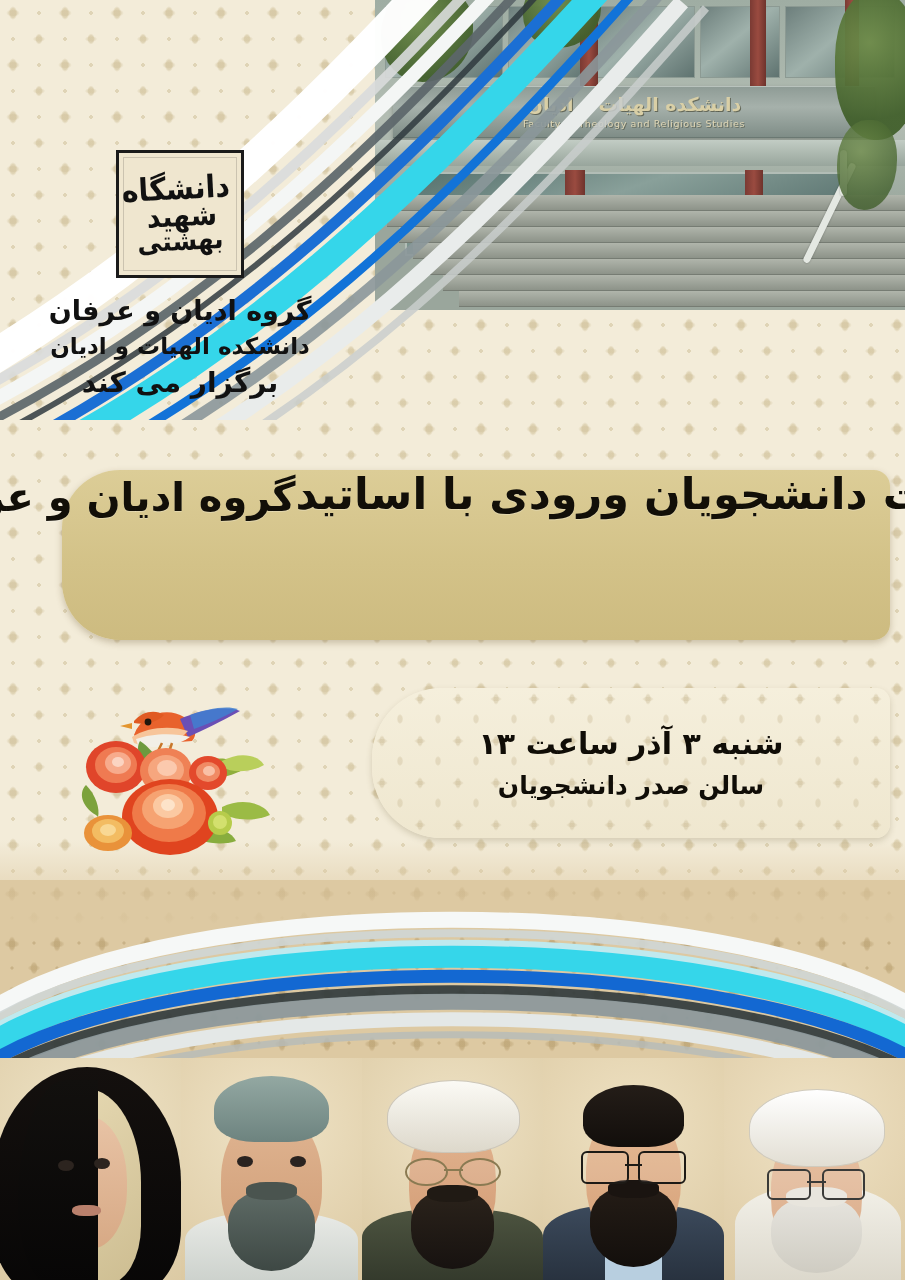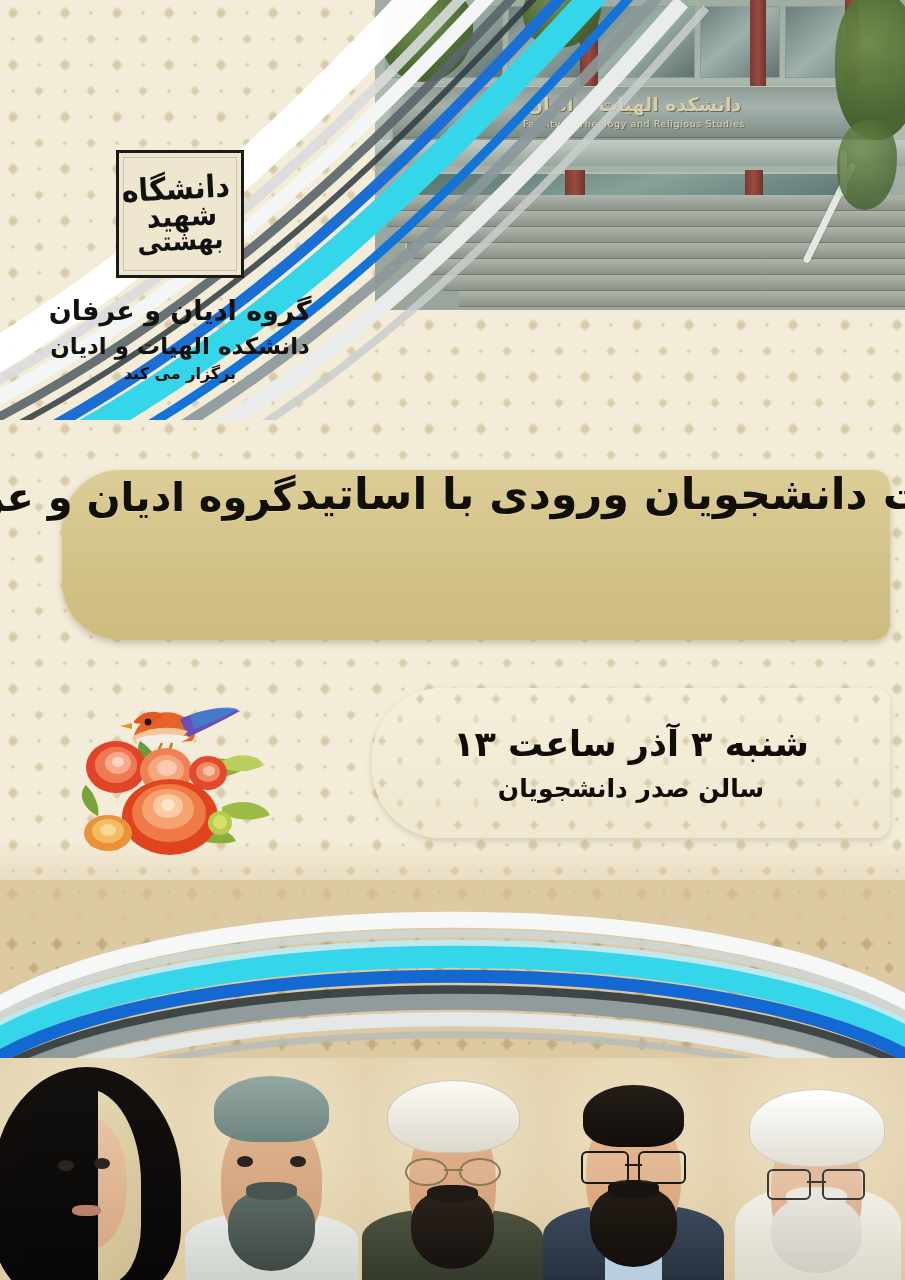--- a/index.html
+++ b/index.html
@@ -113,21 +113,21 @@
   }
   .logo-cal span{display:block;}
   .logo-cal .l1{font-size:31px;margin-right:6px;}
   .logo-cal .l2{font-size:29px;margin-right:-4px;}
   .logo-cal .l3{font-size:27px;margin-right:2px;}
 
   .org-lines{margin-top:14px;color:#111;font-weight:bold;line-height:1.42;}
   .org-lines div{white-space:nowrap;}
   .org1{font-size:27px;letter-spacing:-.5px;}
   .org2{font-size:23px;letter-spacing:-.5px;}
-  .org3{font-size:16px;letter-spacing:-.5px;}
+  .org3{font-size:28px;letter-spacing:-.5px;}
 
   
   .title-banner{
     position:absolute;left:62px;top:470px;width:828px;height:170px;
     background:linear-gradient(to bottom,#dccd97,#d3c288 55%,#cdbb80);
     border-radius:58px 16px 16px 58px;
     box-shadow:0 3px 7px rgba(90,70,30,.28);
     display:flex;flex-direction:row;justify-content:center;
     padding:0 44px 0 30px;box-sizing:border-box;
   }
@@ -152,21 +152,21 @@
   }
   .date-box::before{
     content:"";position:absolute;inset:0;border-radius:70px 14px 14px 70px;
     background-image:
       radial-gradient(ellipse 5px 9px at 10px 11px, rgba(200,184,146,.40) 0 42%, transparent 64%),
       radial-gradient(ellipse 9px 4px at 10px 11px, rgba(200,184,146,.30) 0 42%, transparent 64%),
       radial-gradient(ellipse 5px 8px at 28px 31px, rgba(200,184,146,.36) 0 42%, transparent 64%);
     background-size:38px 42px;pointer-events:none;
   }
   .date-main{
-    position:relative;font-size:35px;font-weight:bold;color:#100d07;
+    position:relative;font-size:30px;font-weight:bold;color:#100d07;
     letter-spacing:-.5px;white-space:nowrap;
   }
   .date-sub{
     position:relative;font-size:25px;font-weight:bold;color:#100d07;
     margin-top:10px;letter-spacing:-.5px;white-space:nowrap;
   }
 
   
   .flowers{position:absolute;left:72px;top:695px;width:218px;height:165px;}
 

